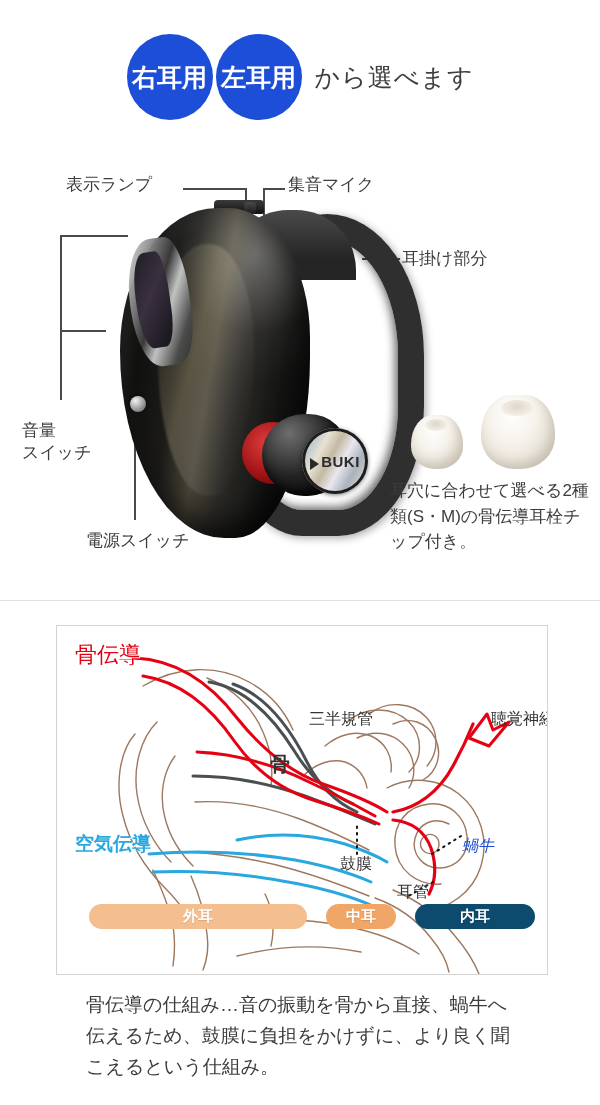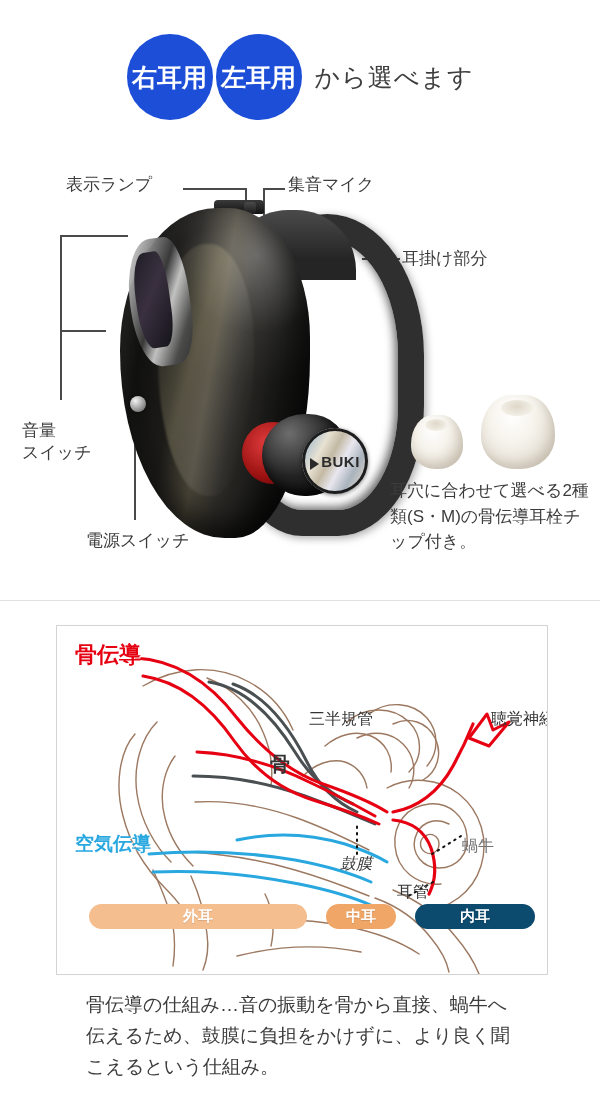--- a/index.html
+++ b/index.html
@@ -282,39 +282,39 @@
   .anatomy-svg { position: absolute; left:0; top:0; }
 
   .an-lbl {
     position: absolute;
     font-size: 15px;
     white-space: nowrap;
     line-height: 1;
   }
   .an-bone-cond {
     left: 18px; top: 18px;
-    font-size: 22px; font-weight: bold;
+    font-size: 22px; font-weight: normal;
     color: #e60012;
     text-shadow: 1px 1px 0 rgba(255,255,255,0.9);
   }
   .an-air-cond {
     left: 18px; top: 208px;
     font-size: 19px; font-weight: bold;
     color: #29a8e0;
     text-shadow: 1px 1px 0 rgba(255,255,255,0.9);
   }
   .an-bone {
     left: 213px; top: 128px;
     font-size: 20px; font-weight: bold;
     color: #333333;
   }
   .an-canals  { left: 252px; top: 85px;  font-size: 16px; color: #333; }
   .an-nerve   { left: 388px; top: 85px;  font-size: 16px; color: #333; margin-left: 46px; }
-  .an-cochlea { left: 405px; top: 212px; font-size: 16px; color: #737373; }
-  .an-eardrum { left: 283px; top: 230px; font-size: 16px; color: #333; font-style: italic; }
+  .an-cochlea { left: 405px; top: 212px; font-size: 16px; color: #1d4ed8; font-style: italic; }
+  .an-eardrum { left: 283px; top: 230px; font-size: 16px; color: #333; }
   .an-tube    { left: 340px; top: 258px; font-size: 16px; color: #333; }
 
   
   .pills {
     position: absolute;
     left: 32px; top: 278px;
     width: 430px;
     display: flex;
     align-items: center;
     gap: 19px;

